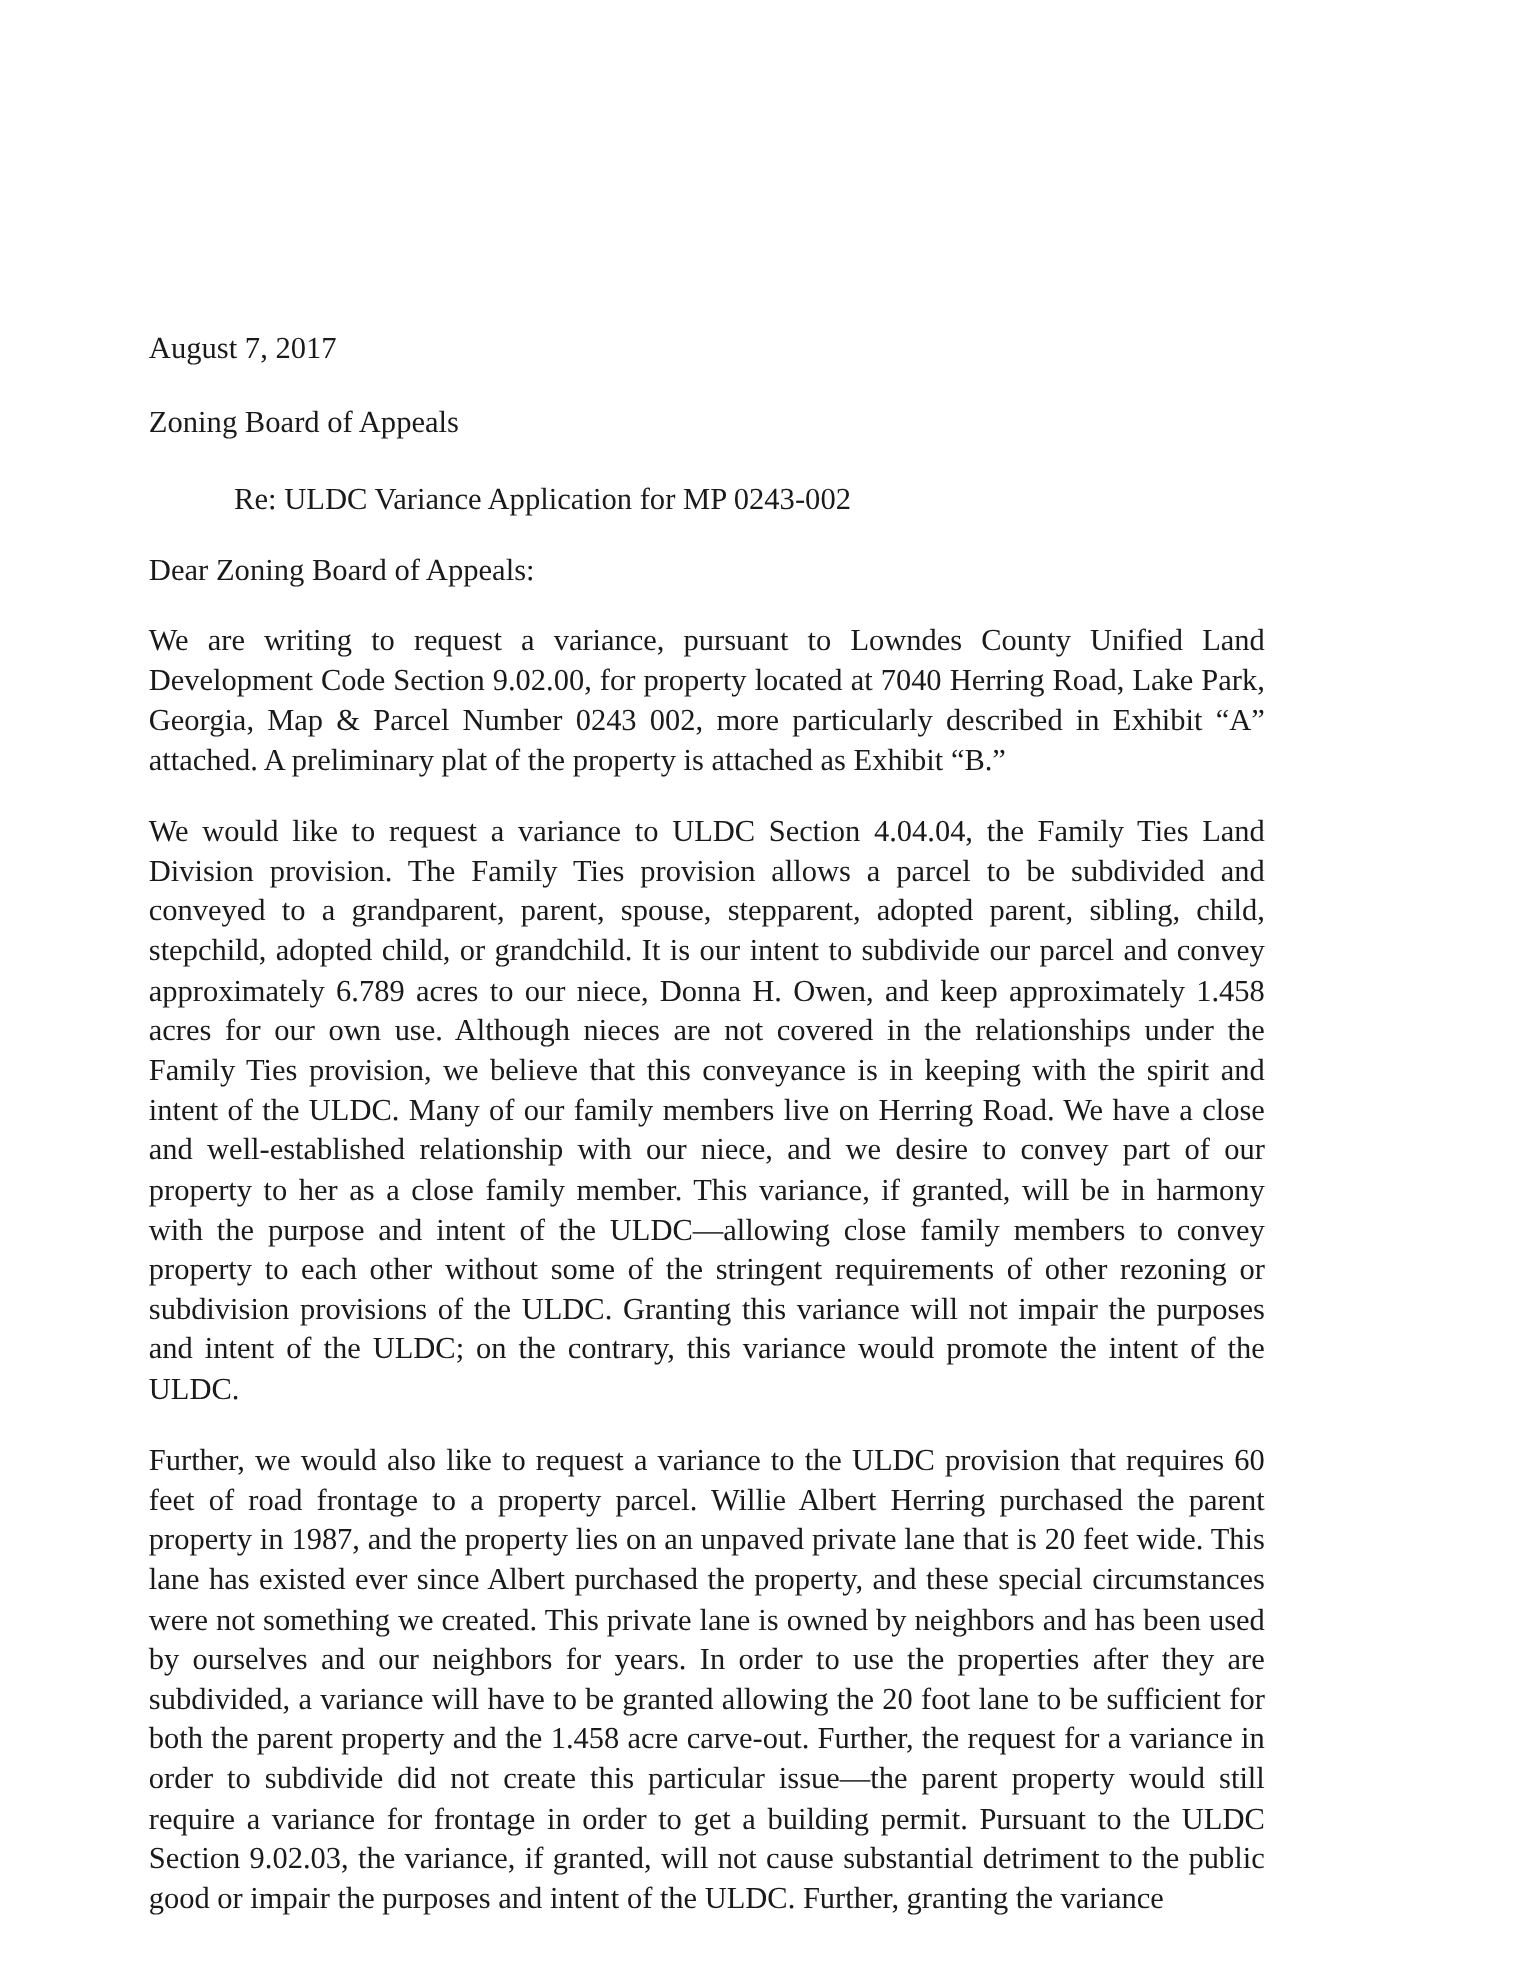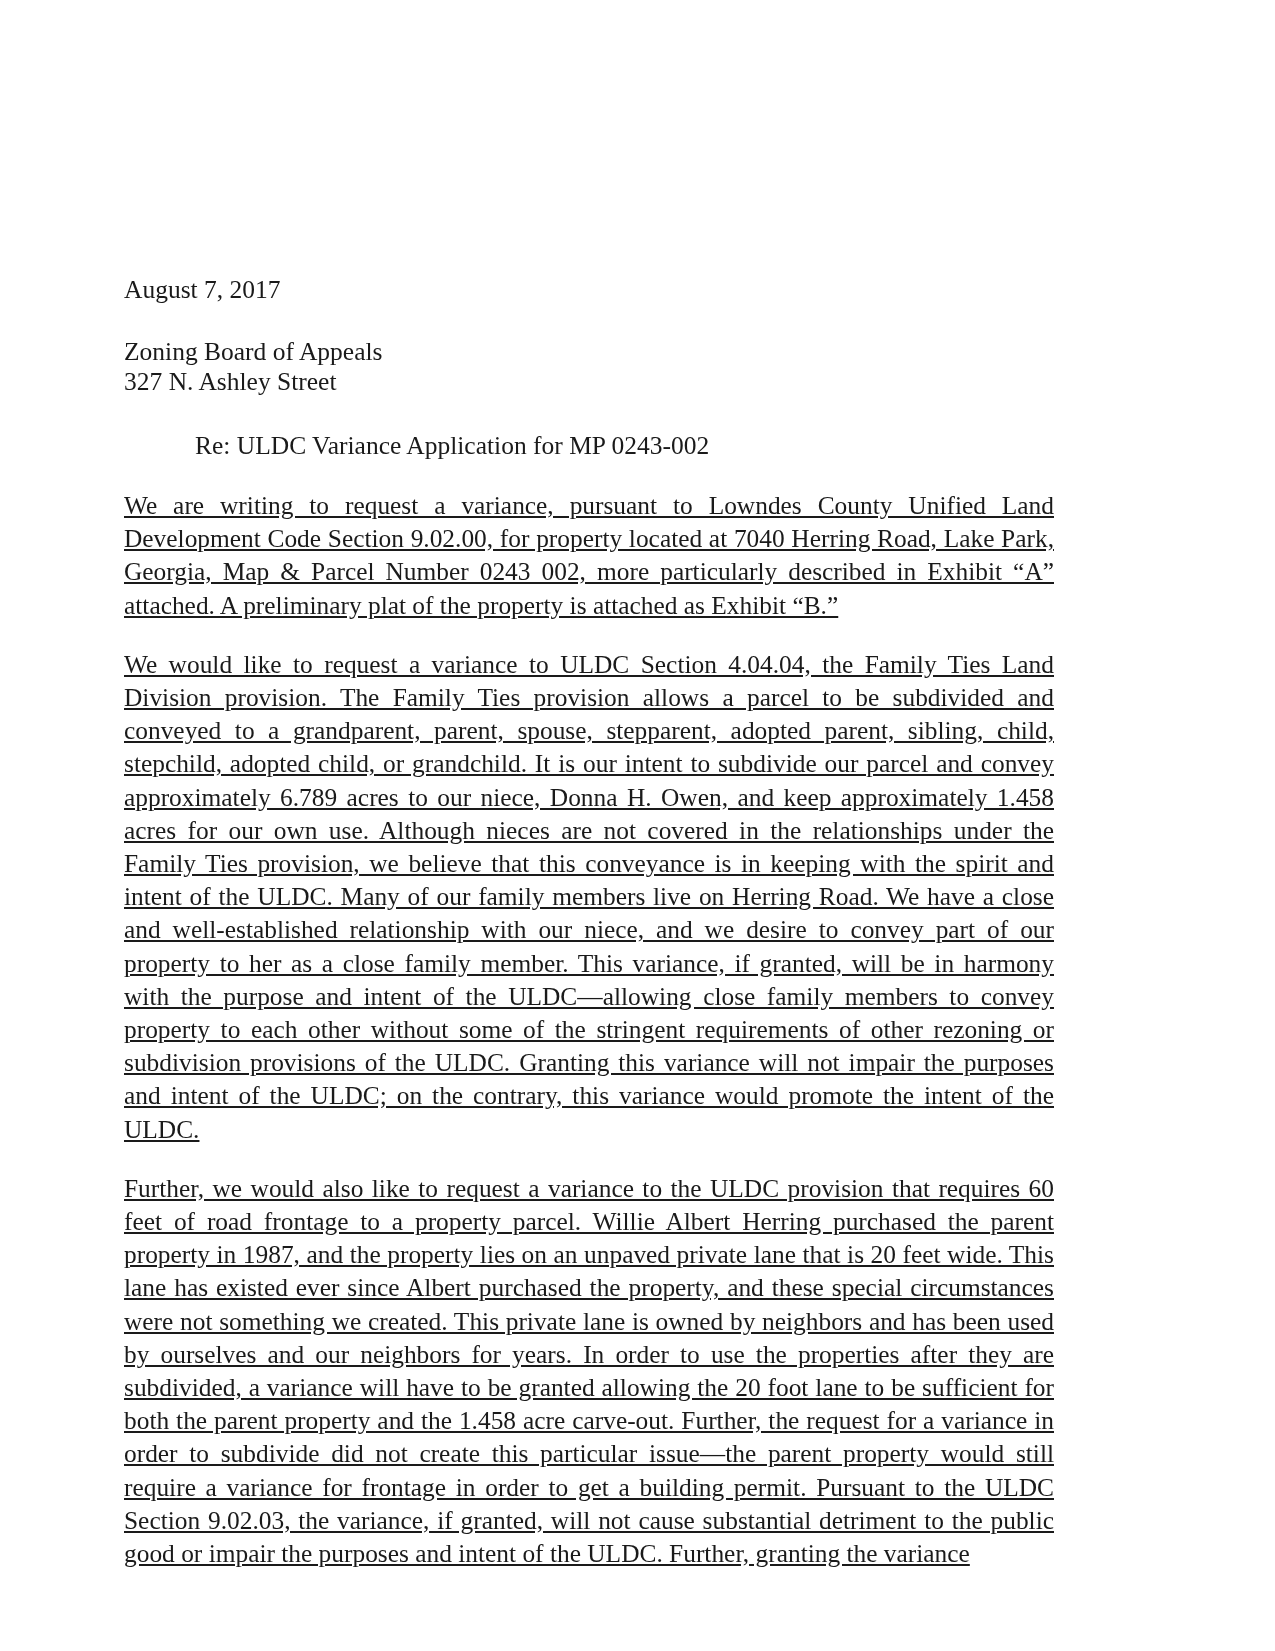--- a/index.html
+++ b/index.html
@@ -65,40 +65,39 @@
     margin-bottom: 28px;
     white-space: pre;
   }
   p.para {
     font-size: 25.4px;
     line-height: 33.2px;
     text-align: justify;
     text-justify: inter-word;
     margin: 0 0 26px 0;
     hyphens: none;
-    text-decoration: underline;
   }
   p.para:last-child {
     margin-bottom: 0;
   }
 </style>
 </head>
 <body>
 
 <div class="page">
   <div class="content">
 
     <div class="line block-date">August 7, 2017</div>
 
     <div class="addr-block">
       <div class="addr-line">Zoning Board of Appeals</div>
-      <div class="addr-line">327 N. Ashley Street</div>
     </div>
 
     <div class="re-line">Re: ULDC Variance Application for MP 0243-002</div>
 
+    <div class="salutation">Dear Zoning Board of Appeals:</div>
 
     <p class="para">We are writing to request a variance, pursuant to Lowndes County Unified Land Development Code Section 9.02.00, for property located at 7040 Herring Road, Lake Park, Georgia, Map &amp; Parcel Number 0243 002, more particularly described in Exhibit “A” attached. A preliminary plat of the property is attached as Exhibit “B.”</p>
     <p class="para">We would like to request a variance to ULDC Section 4.04.04, the Family Ties Land Division provision. The Family Ties provision allows a parcel to be subdivided and conveyed to a grandparent, parent, spouse, stepparent, adopted parent, sibling, child, stepchild, adopted child, or grandchild. It is our intent to subdivide our parcel and convey approximately 6.789 acres to our niece, Donna H. Owen, and keep approximately 1.458 acres for our own use. Although nieces are not covered in the relationships under the Family Ties provision, we believe that this conveyance is in keeping with the spirit and intent of the ULDC. Many of our family members live on Herring Road.  We have a close and well-established relationship with our niece, and we desire to convey part of our property to her as a close family member. This variance, if granted, will be in harmony with the purpose and intent of the ULDC—allowing close family members to convey property to each other without some of the stringent requirements of other rezoning or subdivision provisions of the ULDC. Granting this variance will not impair the purposes and intent of the ULDC; on the contrary, this variance would promote the intent of the ULDC.</p>
     <p class="para">Further, we would also like to request a variance to the ULDC provision that requires 60 feet of road frontage to a property parcel. Willie Albert Herring purchased the parent property in 1987, and the property lies on an unpaved private lane that is 20 feet wide. This lane has existed ever since Albert purchased the property, and these special circumstances were not something we created. This private lane is owned by neighbors and has been used by ourselves and our neighbors for years. In order to use the properties after they are subdivided, a variance will have to be granted allowing the 20 foot lane to be sufficient for both the parent property and the 1.458 acre carve-out. Further, the request for a variance in order to subdivide did not create this particular issue—the parent property would still require a variance for frontage in order to get a building permit. Pursuant to the ULDC Section 9.02.03, the variance, if granted, will not cause substantial detriment to the public good or impair the purposes and intent of the ULDC. Further, granting the variance</p>
 
   </div>
 </div>
 
 </body></html>

